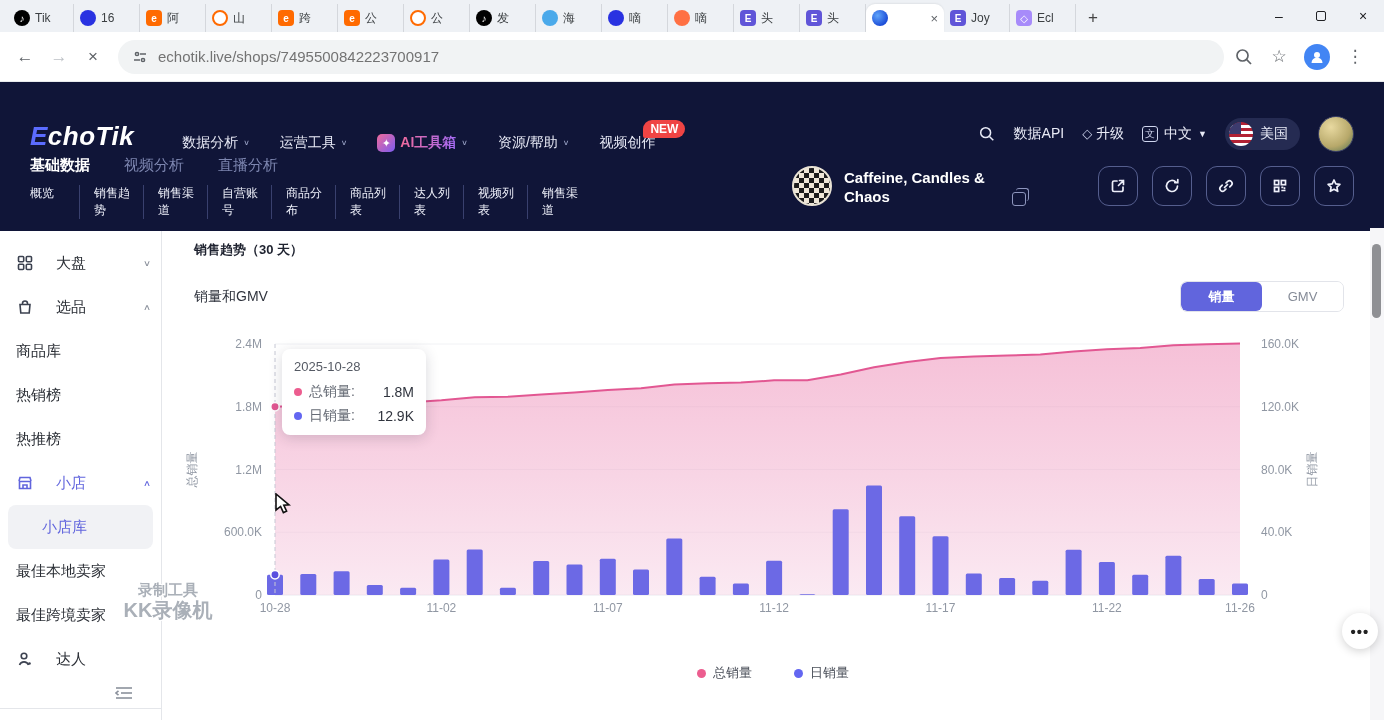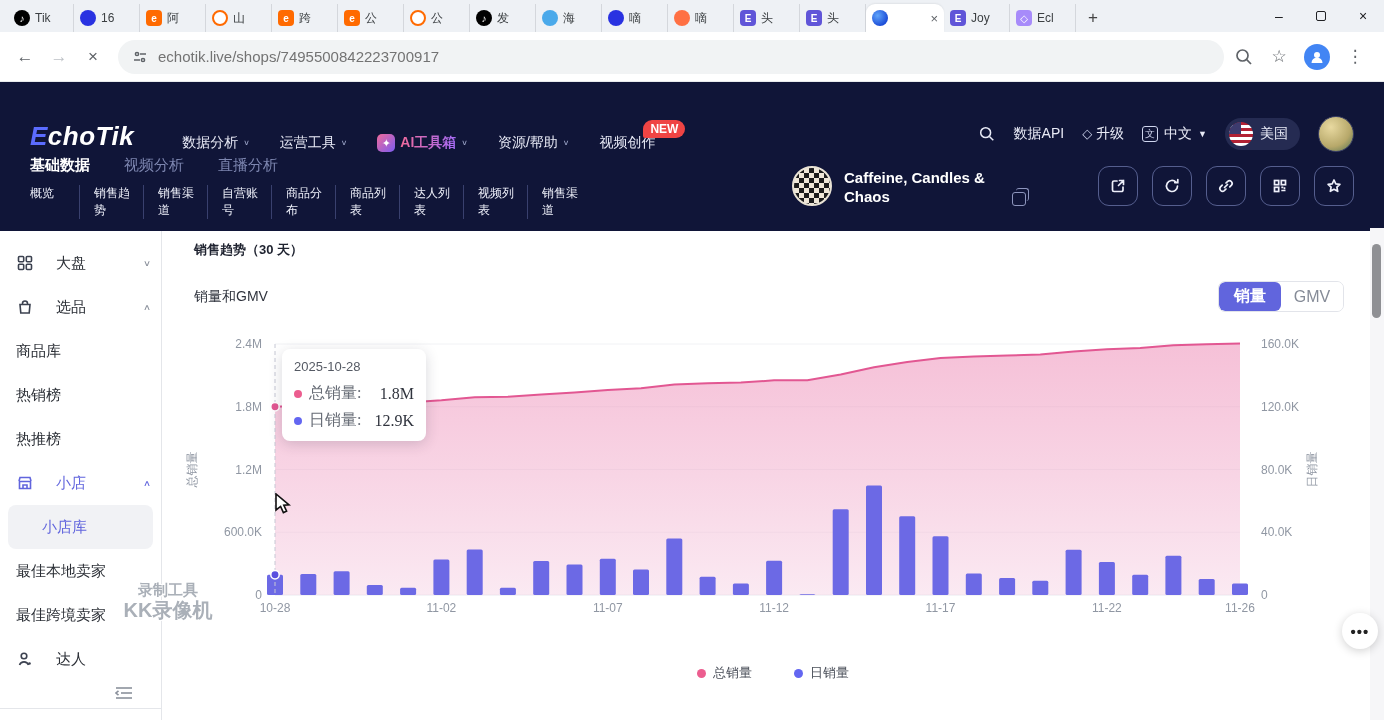--- a/index.html
+++ b/index.html
@@ -74,30 +74,30 @@
   .sb-item.purple, .sb-item.purple .sb-ico, .sb-item.purple .chev { color:#6165dd; }
   .sb-item.selected { background:#f1f2f5; border-radius:8px; margin:0 8px; padding-left:34px; color:#6165dd; font-weight:normal; }
   .sb-collapse { position:absolute; right:28px; bottom:22px; color:#8b919c; }
   .sb-footer { position:absolute; bottom:14px; left:0; right:0; border-top:1px solid #e4e6ea; }
 
   .main { flex:1; position:relative; background:#fff; }
   .page-title { font-size:13px; font-weight:bold; color:#1f2330; padding:10px 0 0 32px; }
   .sub-row { display:flex; align-items:center; padding:22px 20px 0 32px; }
   .chart-subtitle { font-size:14px; color:#30343e; }
   .toggle { margin-left:auto; display:flex; border:1px solid #e2e4ea; border-radius:7px; overflow:hidden; height:31px; margin-right:20px; }
-  .toggle-btn { width:62px; display:flex; align-items:center; justify-content:center; font-size:16px; color:#858b97; background:#fff; }
+  .toggle-btn { width:81px; display:flex; align-items:center; justify-content:center; font-size:13px; color:#858b97; background:#fff; }
   .toggle-btn.active { background:#6165dd; color:#fff; border-radius:6px; font-weight:bold; }
 
   .chart-wrap { position:relative; height:300px; margin-top:16px; }
   .chart-wrap svg text { font-size:12px; fill:#9097a3; }
 
   .tooltip { position:absolute; left:120px; top:21px; width:144px; background:#fff; border-radius:8px;
              box-shadow:0 3px 14px rgba(40,40,60,.18); padding:10px 12px; z-index:5; }
   .tt-date { font-size:13px; color:#555a64; margin-bottom:9px; }
-  .tt-row { display:flex; align-items:center; font-size:16px; color:#676c76; margin-top:6px;font-family:Liberation Serif, serif; }
+  .tt-row { display:flex; align-items:center; font-size:14px; color:#676c76; margin-top:6px; }
   .tt-dot { width:8px; height:8px; border-radius:50%; margin-right:7px; }
   .tt-val { margin-left:auto; color:#30343e; }
 
   .cursor { position:absolute; left:112px; top:165px; z-index:6; }
 
   .legend { display:flex; justify-content:center; gap:42px; margin-top:36px; font-size:13px; color:#4a4f59; }
   .legend-item { display:flex; align-items:center; gap:7px; }
   .legend-dot { width:9px; height:9px; border-radius:50%; }
 
   .fab-more { position:absolute; right:6px; top:382px; width:36px; height:36px; border-radius:50%; background:#fff;

